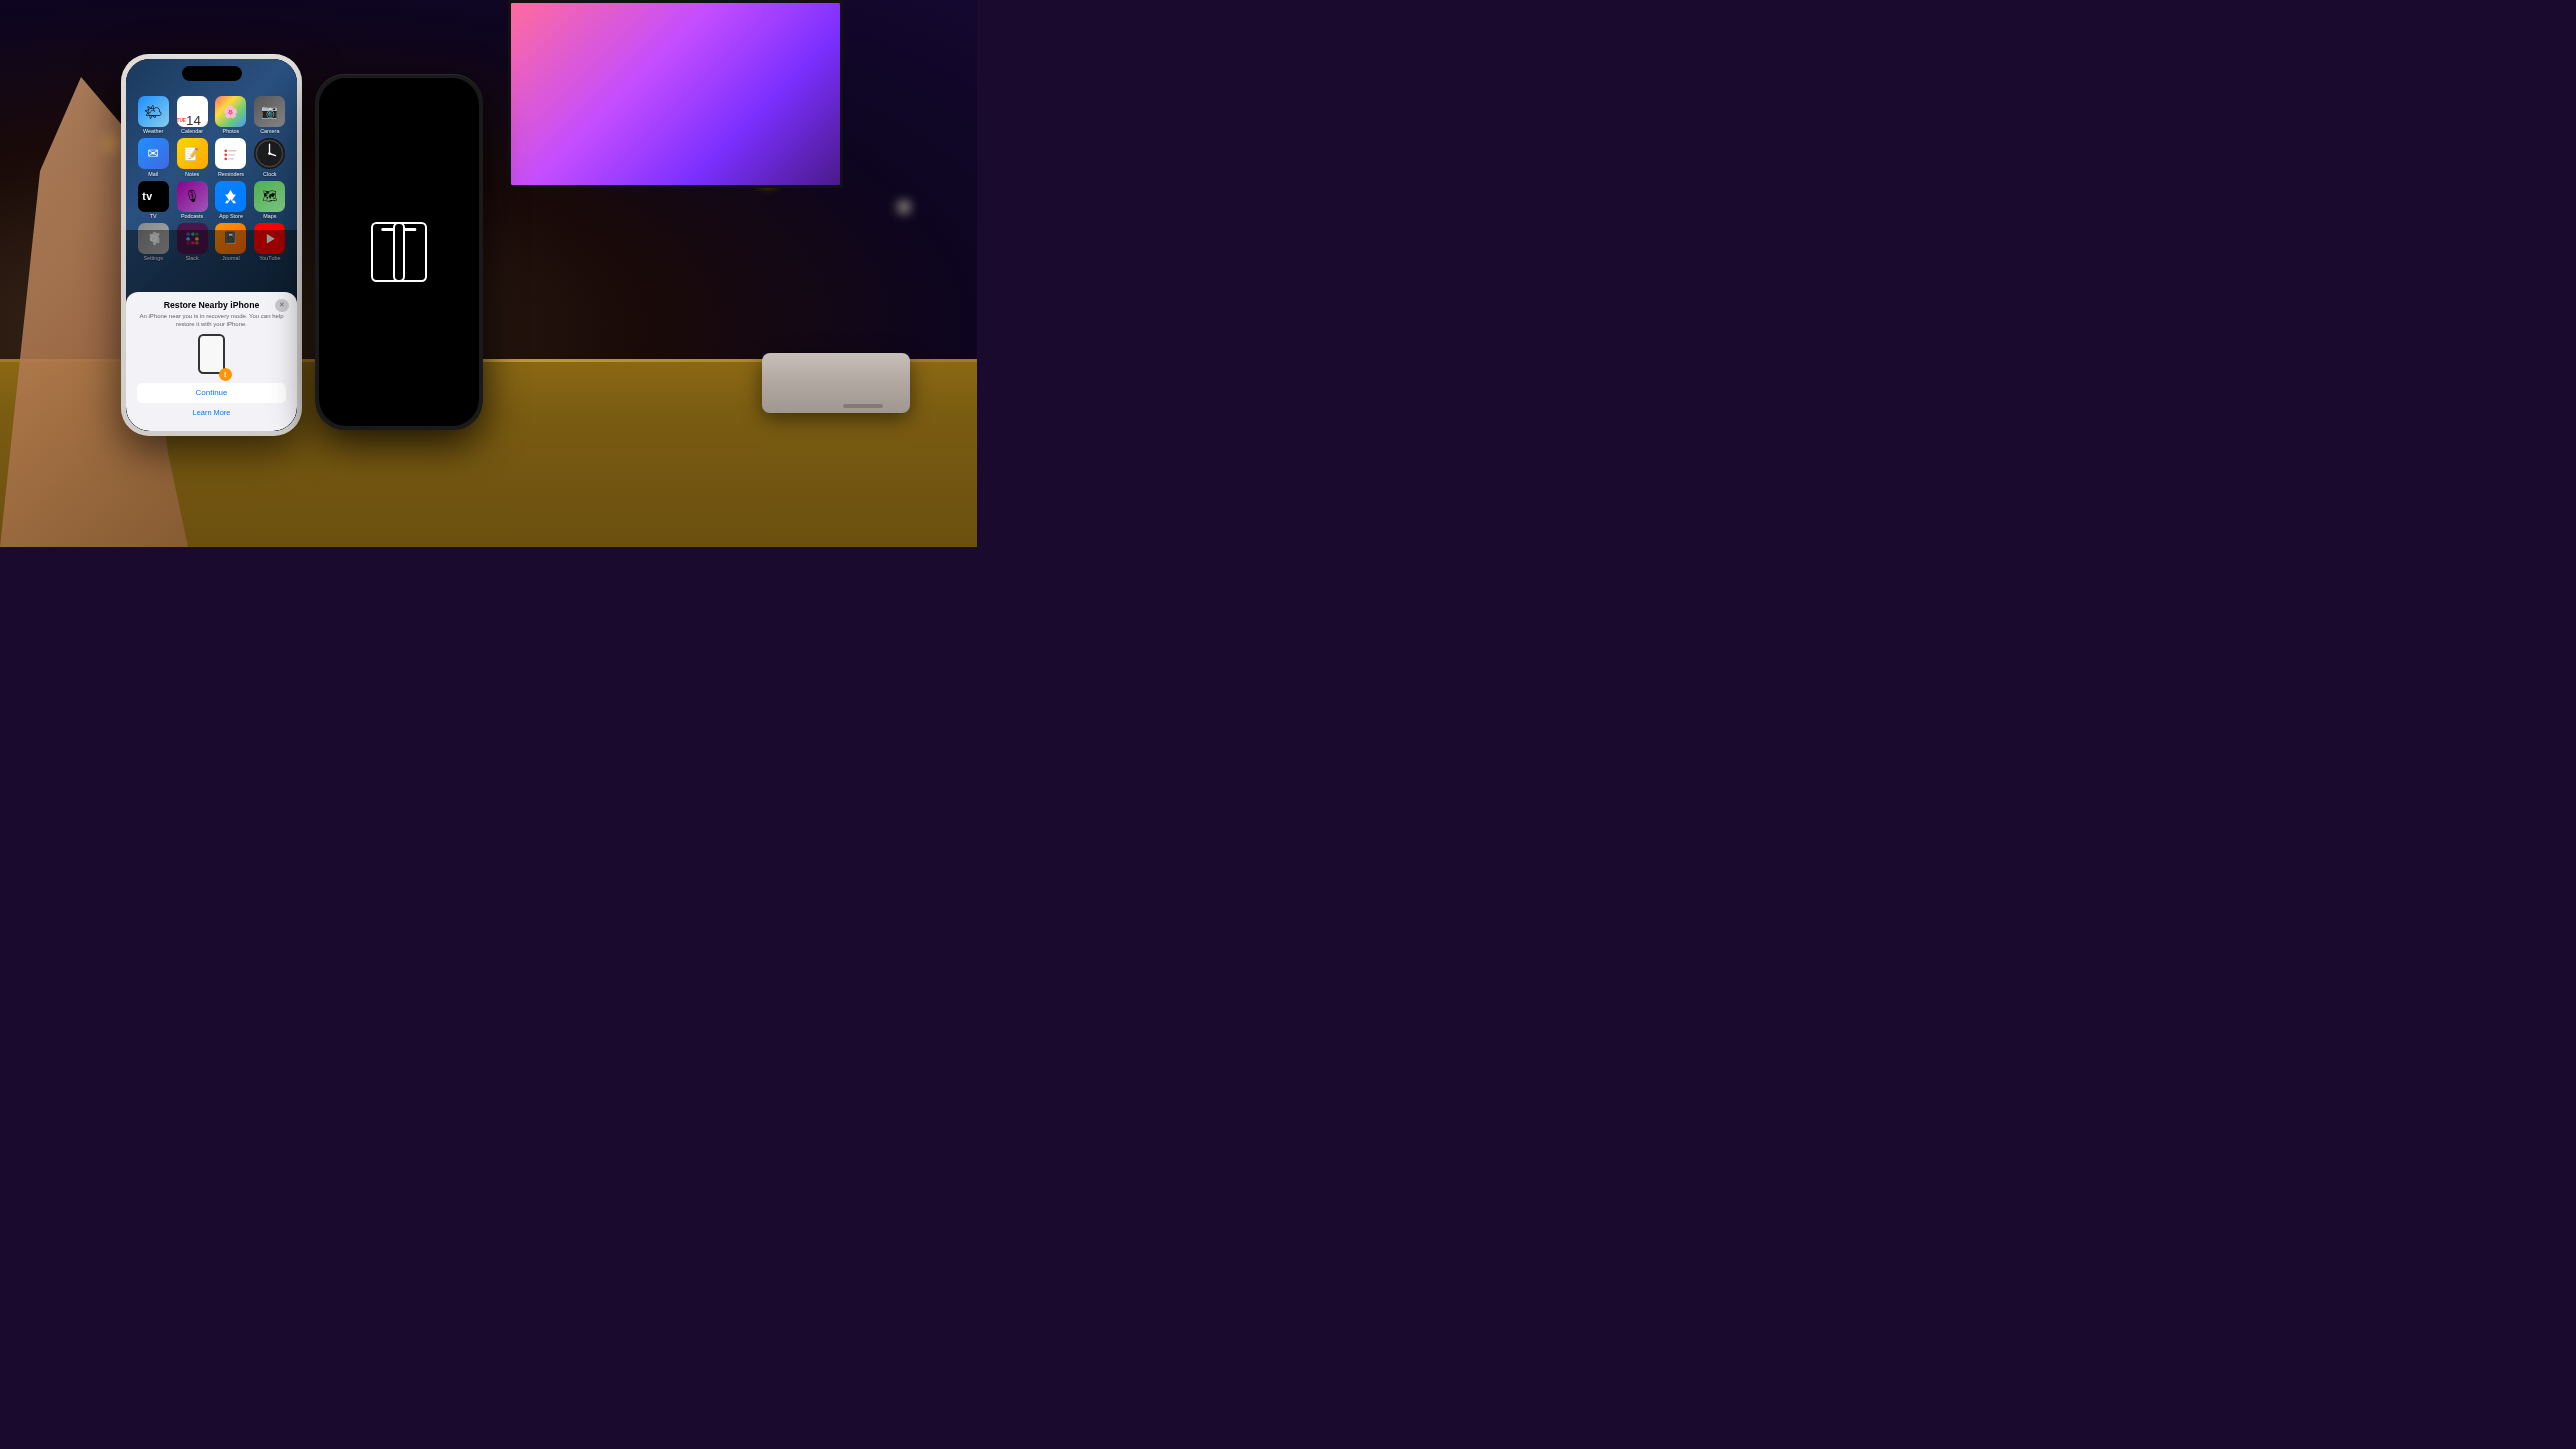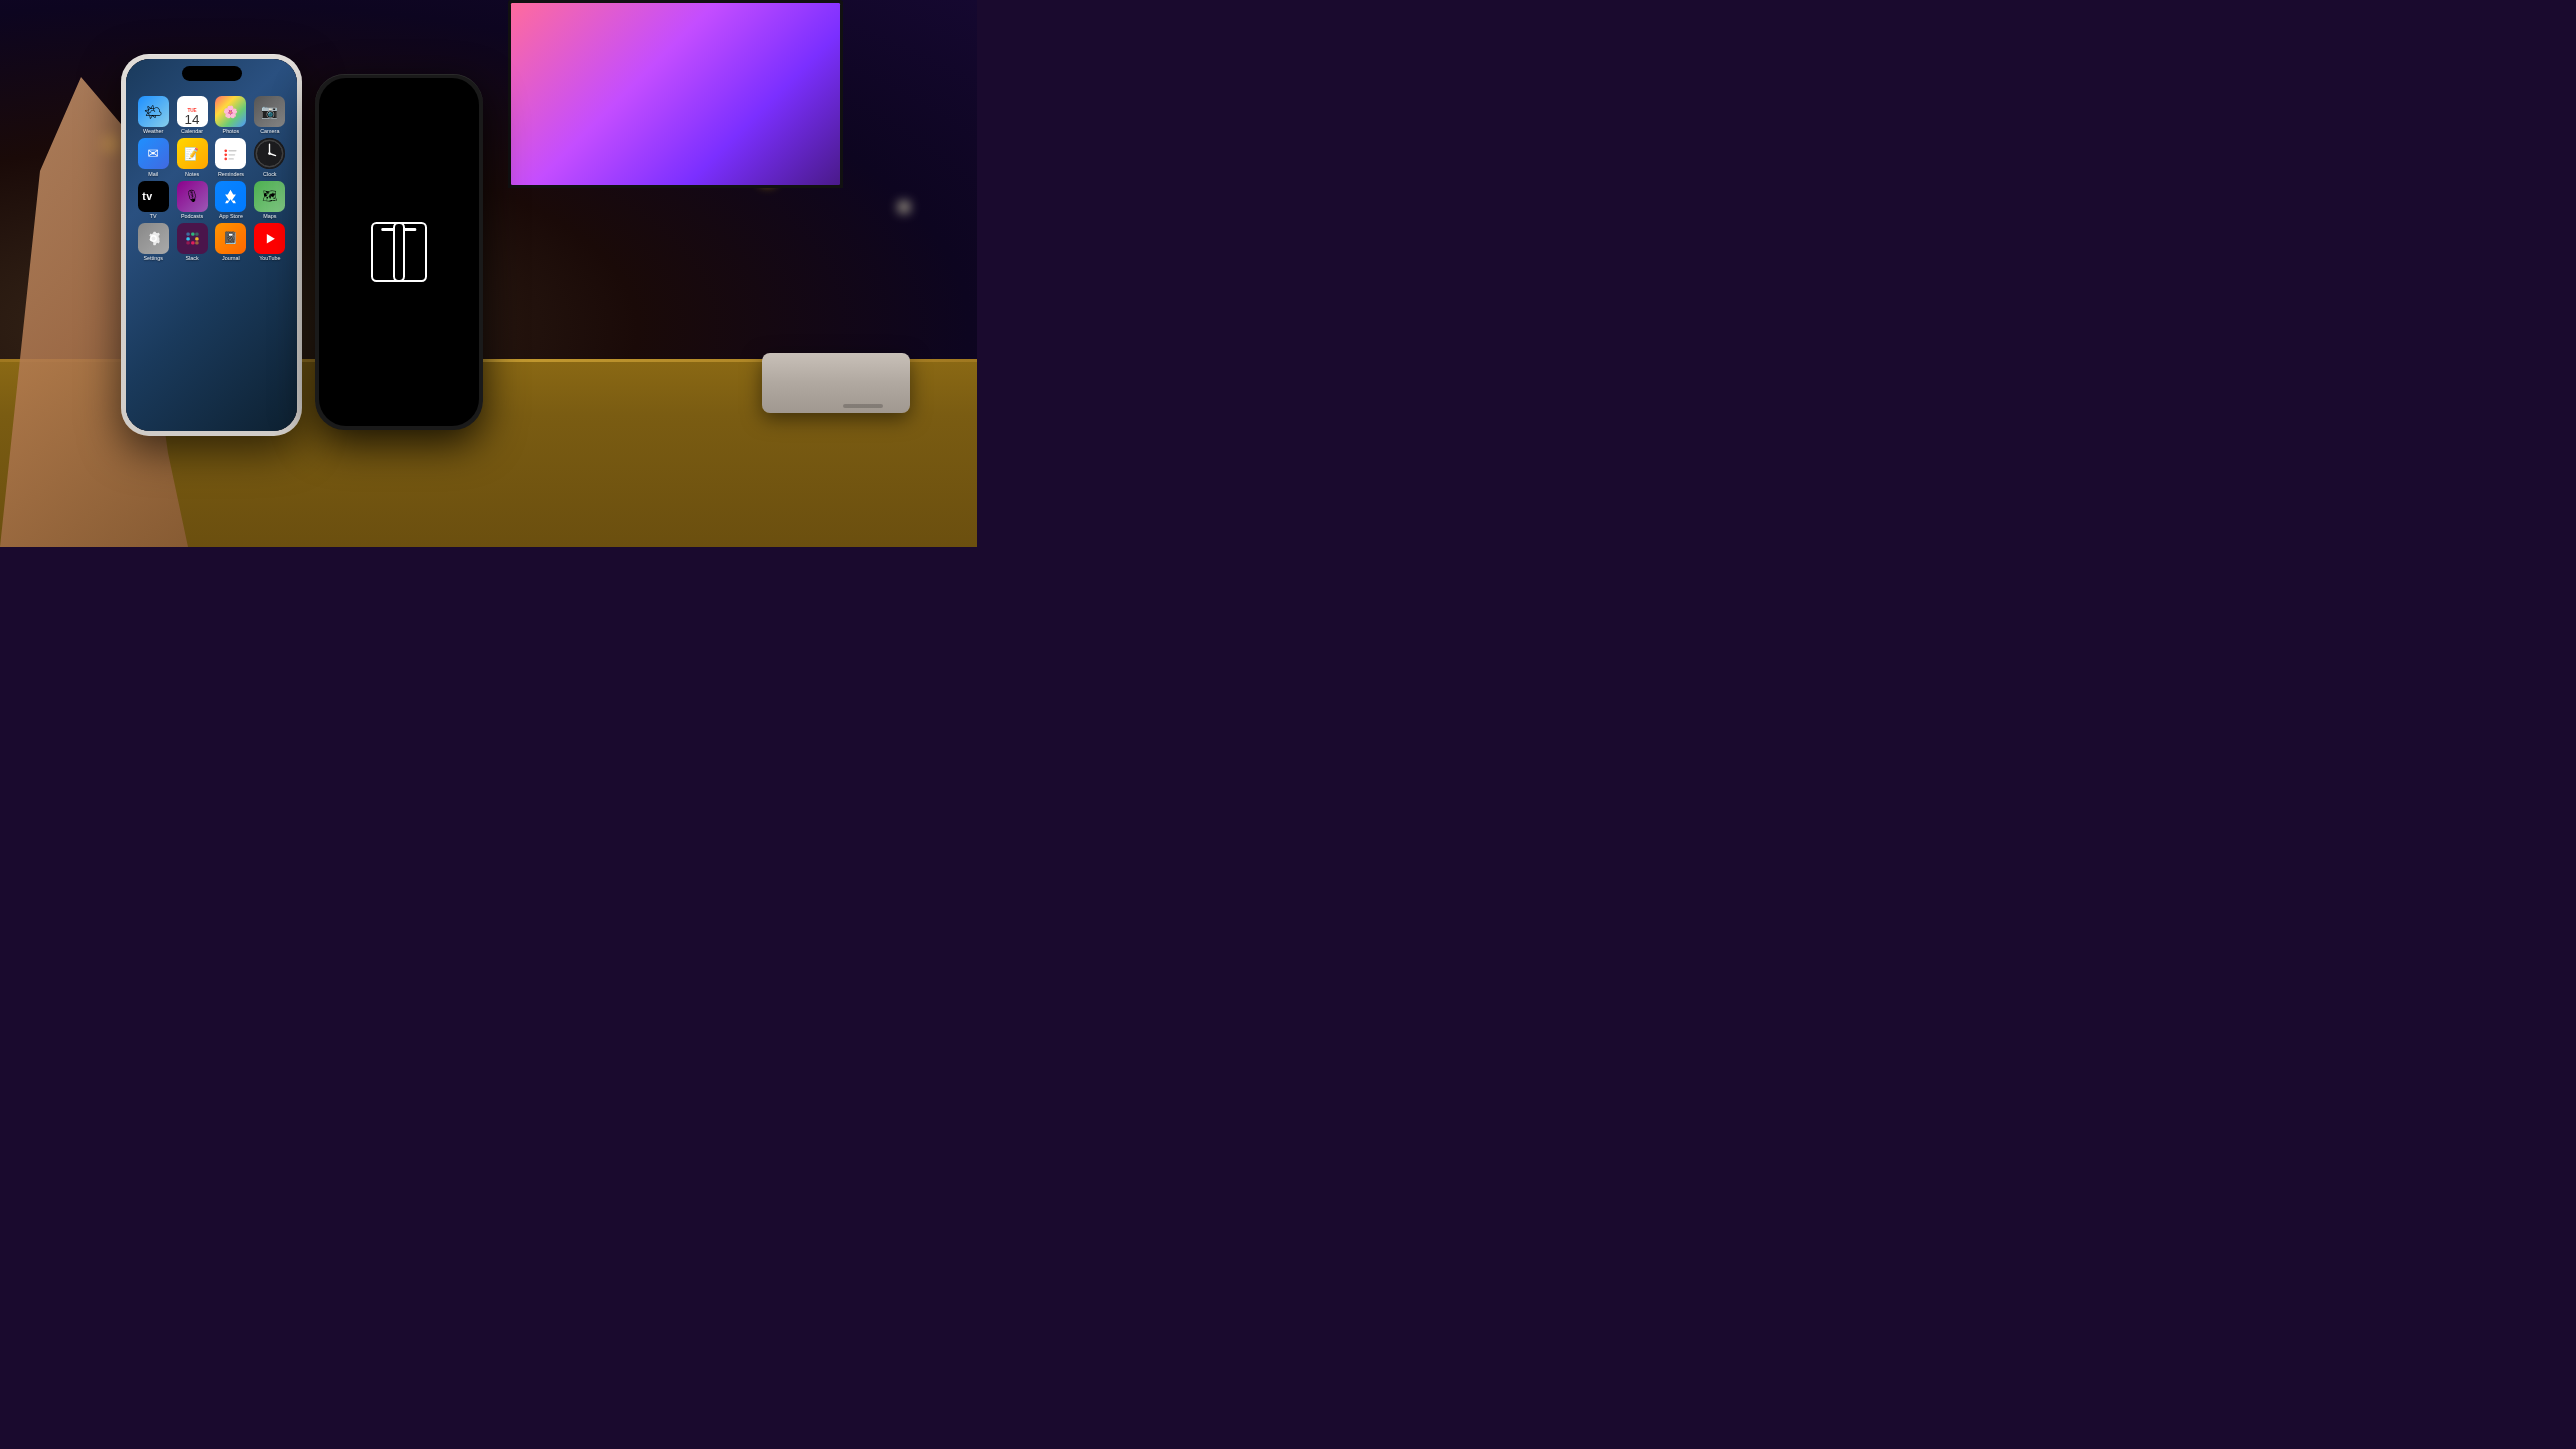--- a/index.html
+++ b/index.html
@@ -375,24 +375,24 @@
     .light1 { width: 20px; height: 20px; background: #ffd700; top: 134px; left: 101px; }
     .light2 { width: 13.4px; height: 13.4px; background: #ffa500; top: 107px; left: 376px; }
     .light3 { width: 17px; height: 17px; background: #ffd700; top: 168px; right: 201px; }
     .light4 { width: 12px; height: 12px; background: #fffacd; top: 201px; right: 67px; }
     .light5 { width: 14.8px; height: 14.8px; background: #ffd700; top: 94px; right: 335px; }
 
     
     .calendar-app {
       background: white;
       display: flex;
-      flex-direction: column;
+      flex-direction: row;
       align-items: center;
       justify-content: flex-start;
-      padding-top: 12px;
+      padding-top: 18px;
     }
     .calendar-month {
       font-size: 4.7px;
       color: #ff3b30;
       font-weight: 600;
       text-transform: uppercase;
     }
     .calendar-day {
       font-size: 13.4px;
       font-weight: 300;
@@ -554,20 +554,37 @@
         <div class="app-icon">
           <div class="app-icon-img app-youtube">
             <svg width="19" height="13.4" viewBox="0 0 28 20">
               <polygon points="10,3 22,10 10,17" fill="white"></polygon>
             </svg>
           </div>
           <span class="app-label">YouTube</span>
         </div>
       </div>
 
+      <div class="dialog-overlay">
+        <div class="dialog-sheet">
+          <div class="dialog-close">✕</div>
+          <div class="dialog-title">Restore Nearby iPhone</div>
+          <div class="dialog-subtitle">An iPhone near you is in recovery mode. You can help restore it with your iPhone.</div>
+
+          <div class="dialog-illustration">
+            <div class="phone-illustration">
+              <div class="phone-body"></div>
+              <div class="phone-warning">!</div>
+            </div>
+          </div>
+
+          <div class="dialog-continue">Continue</div>
+          <div class="dialog-learn-more">Learn More</div>
+        </div>
+      </div>
     </div>
   </div>
 </div>
 
 <div class="iphone-target">
   <div class="iphone-target-inner">
     <div class="recovery-screen">
       <div class="recovery-icon">
         <div style="position:relative; display:flex; align-items:center; gap:1.3px;">
           <div class="recovery-phone"></div>

